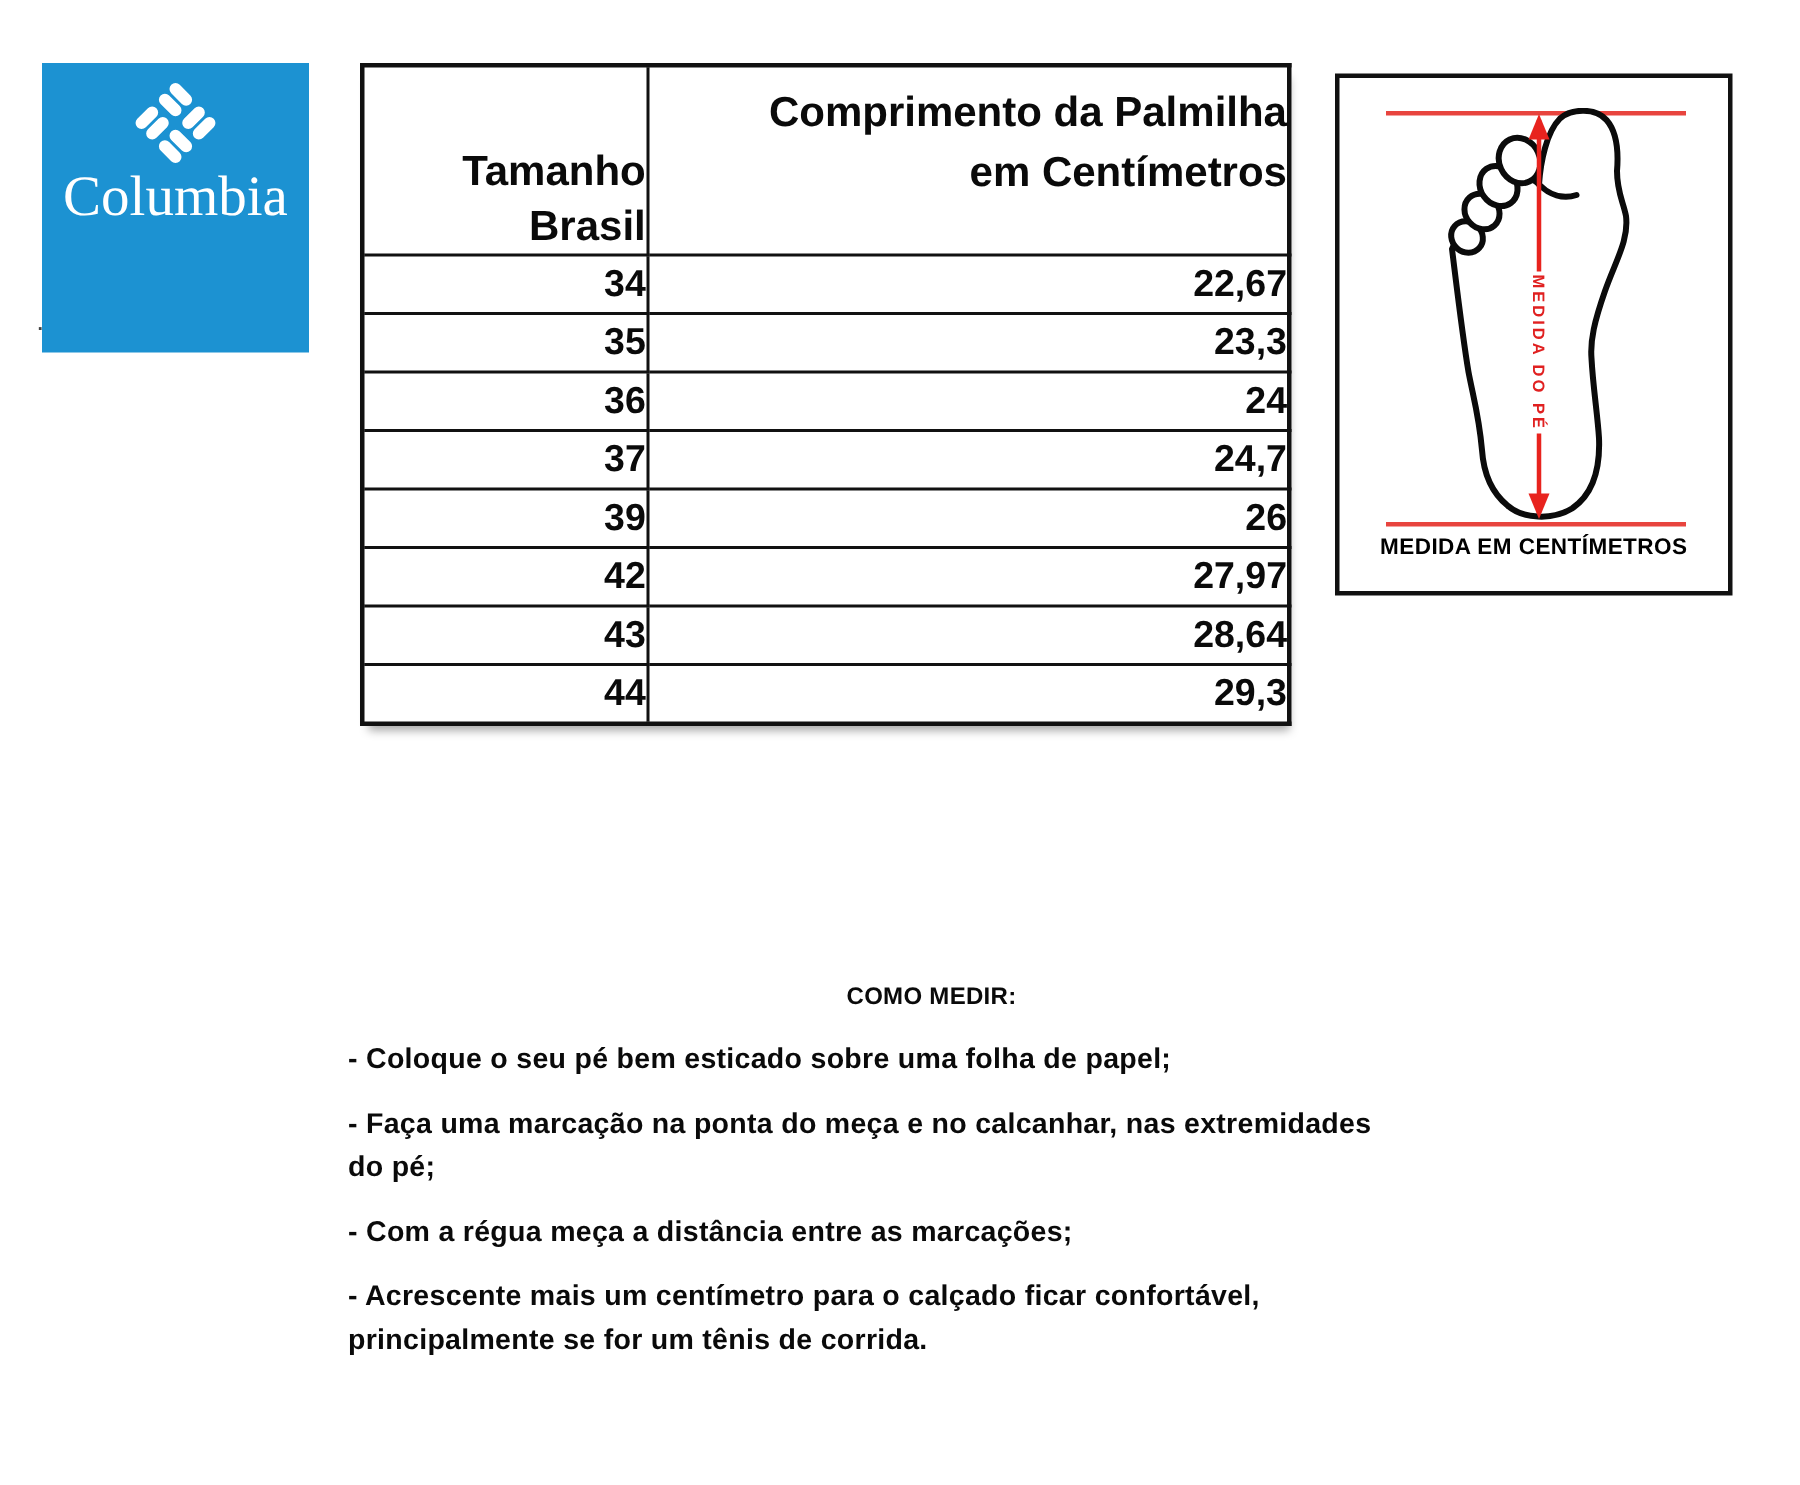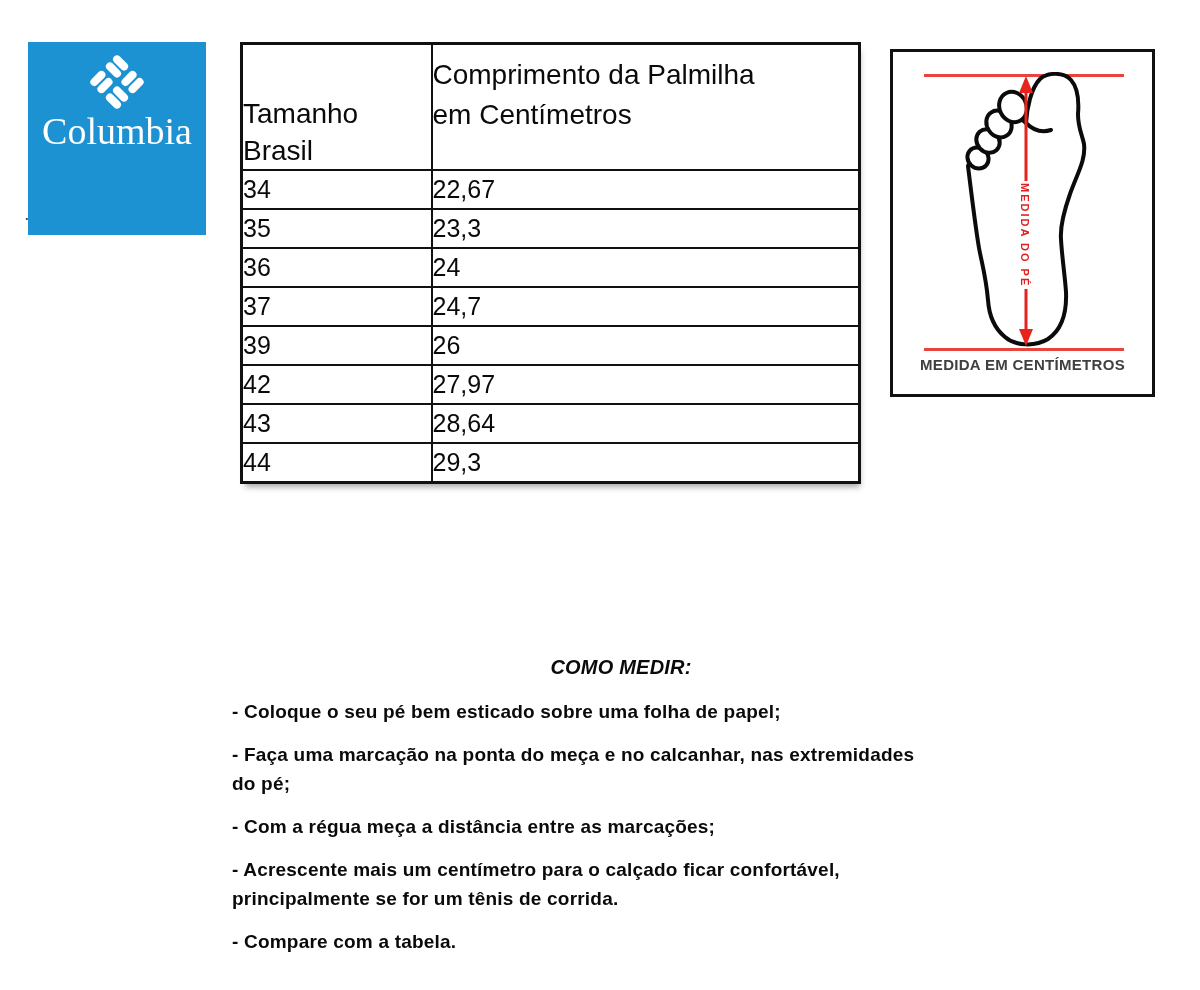--- a/index.html
+++ b/index.html
@@ -35,22 +35,22 @@
   table.size-table {
     position: absolute; left: 240px; top: 42px;
     width: 618px;
     border-collapse: collapse;
     table-layout: fixed;
     background: #fff;
     box-shadow: 2px 6px 6px -3px rgba(0,0,0,0.35);
   }
   .size-table td, .size-table th {
     border: 2px solid #111;
-    text-align: left;
-    font-weight: 400;
+    text-align: right;
+    font-weight: 700;
     white-space: pre-line;
   }
   .size-table { border: 3px solid #111; }
   .size-table col.c1 { width: 190px; }
   .size-table col.c2 { width: 428px; }
   .size-table tr.hdr { height: 126px; }
   .size-table tr.hdr th { vertical-align: top; font-size: 28px; }
   .size-table th.h1 { padding-top: 50px; line-height: 37px; }
   .size-table th.h2 { padding-top: 10px; line-height: 40px; }
   .size-table tr.row { height: 39px; }
@@ -73,30 +73,30 @@
   .arrow-svg { position: absolute; left: 0; top: 0; z-index: 3; }
   .v-label {
     position: absolute; left: 126px; top: 129px; z-index: 4;
     writing-mode: vertical-rl; text-orientation: sideways;
     font-size: 11px; font-weight: 700; letter-spacing: 2px;
     color: #E02020; background: #ffffff; padding: 2px 0;
   }
   .foot-caption {
     position: absolute; left: 0; right: 0; top: 304px; z-index: 2;
     text-align: center;
-    font-size: 15px; font-weight: 700; letter-spacing: 0.3px; color: #404040;
+    font-size: 15px; font-weight: 700; letter-spacing: 0.3px; color: #000000;
   }
 
   
   .instructions {
     position: absolute; left: 232px; top: 656px; width: 778px;
   }
   .instructions h2 {
-    text-align: center; font-size: 20px; font-weight: 700;
-    margin-bottom: 18px; letter-spacing: 0.2px; font-style: italic;
+    text-align: center; font-size: 16px; font-weight: 700;
+    margin-bottom: 18px; letter-spacing: 0.2px;
   }
   .instructions p {
     font-size: 19px; font-weight: 700; line-height: 29px;
     margin-bottom: 14px; white-space: pre-line; letter-spacing: 0.2px;
   }
 </style>
 </head>
 <body>
 
 <div class="logo-box">
@@ -206,14 +206,13 @@
 </div>
 
 <div class="instructions">
   <h2>COMO MEDIR:</h2>
   <p>- Coloque o seu pé bem esticado sobre uma folha de papel;</p>
   <p>- Faça uma marcação na ponta do meça e no calcanhar, nas extremidades
 do pé;</p>
   <p>- Com a régua meça a distância entre as marcações;</p>
   <p>- Acrescente mais um centímetro para o calçado ficar confortável,
 principalmente se for um tênis de corrida.</p>
-  <p>- Compare com a tabela.</p>
 </div>
 
 </body></html>

